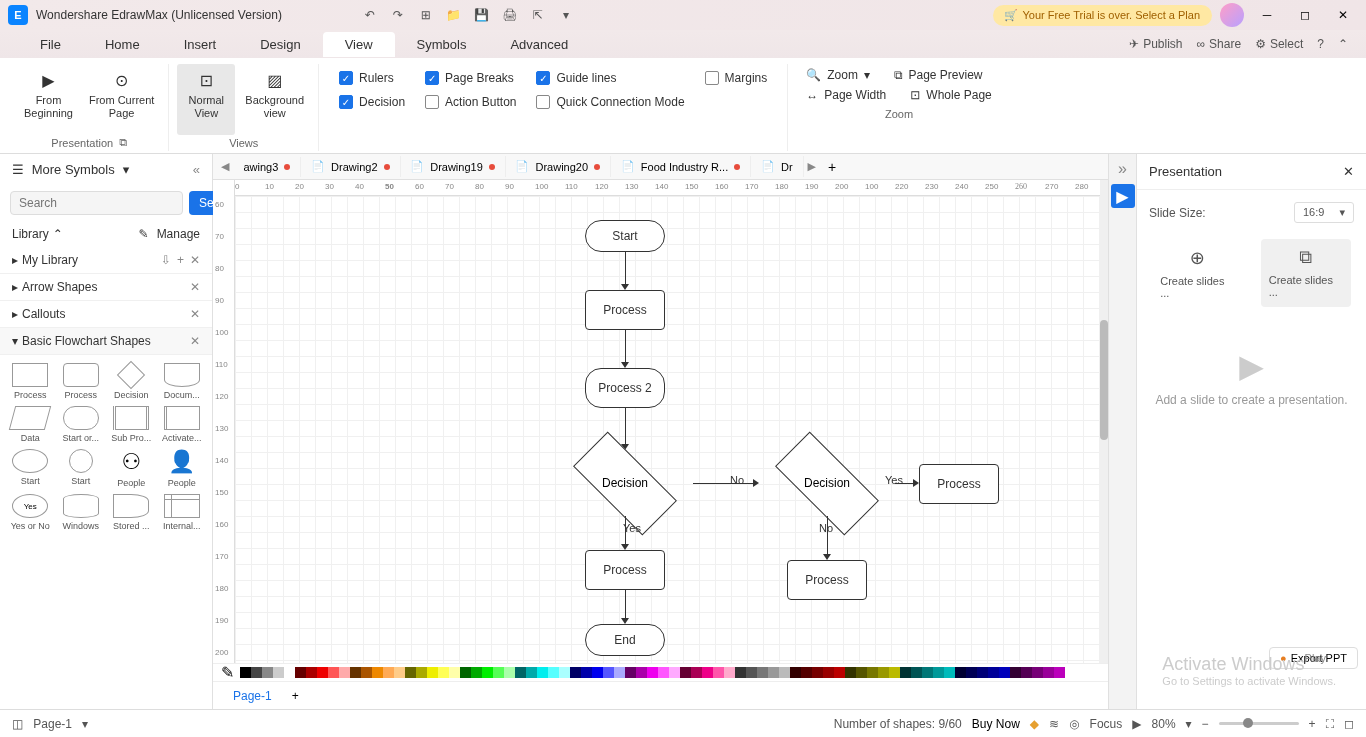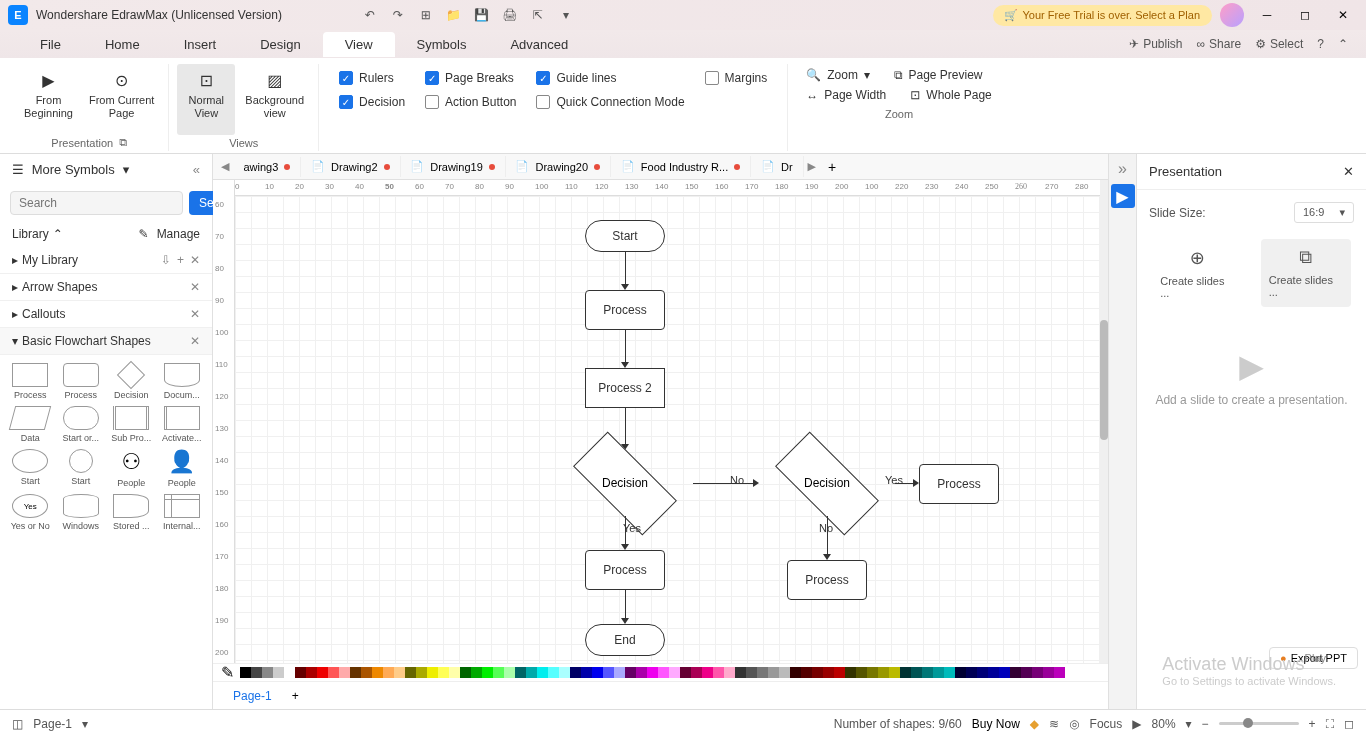--- a/index.html
+++ b/index.html
@@ -461,21 +461,21 @@
         <div class="canvas">
 
           <div class="fc-shape fc-terminator" style="left:350px;top:24px;width:80px;height:32px">Start</div>
           <div class="fc-arrow v" style="left:390px;top:56px;height:34px"></div>
           <div class="fc-arrowhead down" style="left:386px;top:88px"></div>
 
           <div class="fc-shape" style="left:350px;top:94px;width:80px;height:40px;border-radius:4px">Process</div>
           <div class="fc-arrow v" style="left:390px;top:134px;height:34px"></div>
           <div class="fc-arrowhead down" style="left:386px;top:166px"></div>
 
-          <div class="fc-shape" style="left:350px;top:172px;width:80px;height:40px;border-radius:0">Process 2</div>
+          <div class="fc-shape" style="left:350px;top:172px;width:80px;height:40px;border-radius:16px">Process 2</div>
           <div class="fc-arrow v" style="left:390px;top:212px;height:38px"></div>
           <div class="fc-arrowhead down" style="left:386px;top:248px"></div>
 
           <div class="fc-diamond-wrap" style="left:320px;top:252px;width:140px;height:70px">
             <div class="fc-diamond-bg"></div>
             <span style="position:relative">Decision</span>
           </div>
           <div class="fc-label" style="left:388px;top:326px">Yes</div>
           <div class="fc-arrow v" style="left:390px;top:320px;height:30px"></div>
           <div class="fc-arrowhead down" style="left:386px;top:348px"></div>

